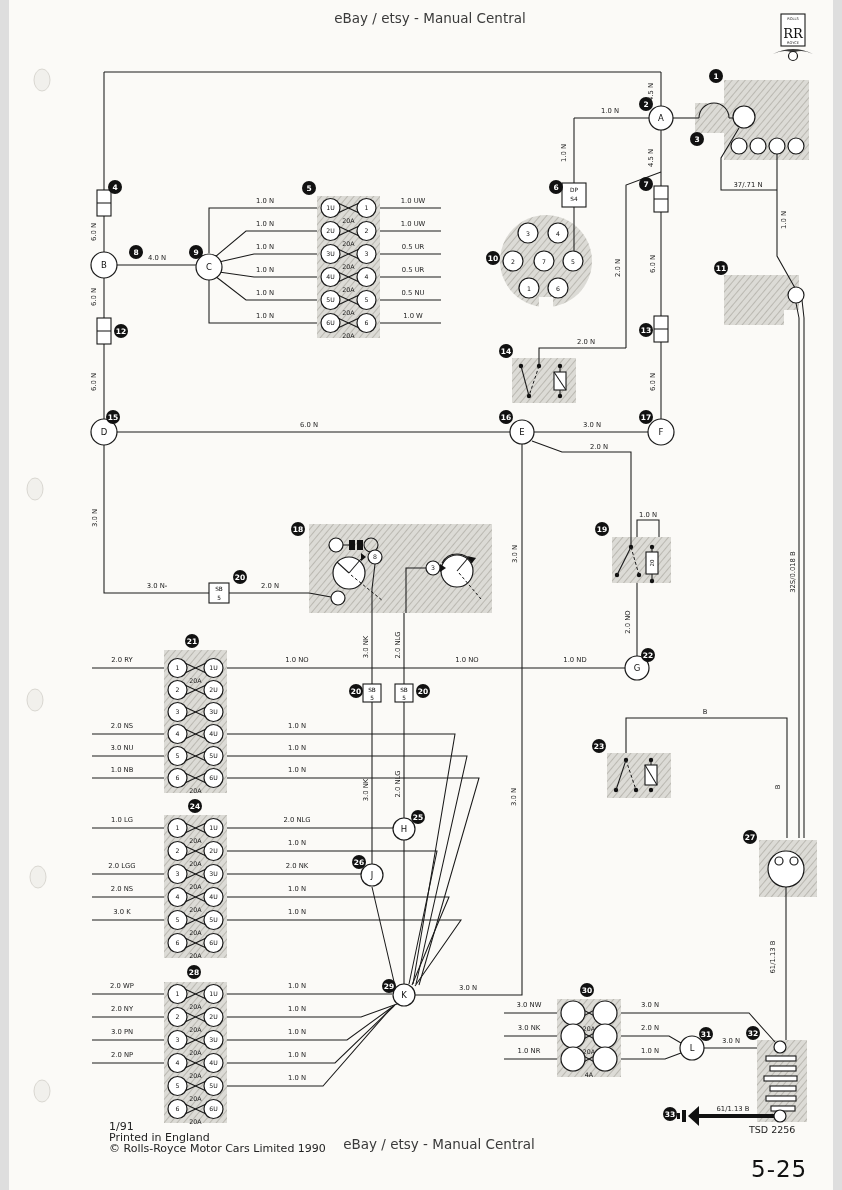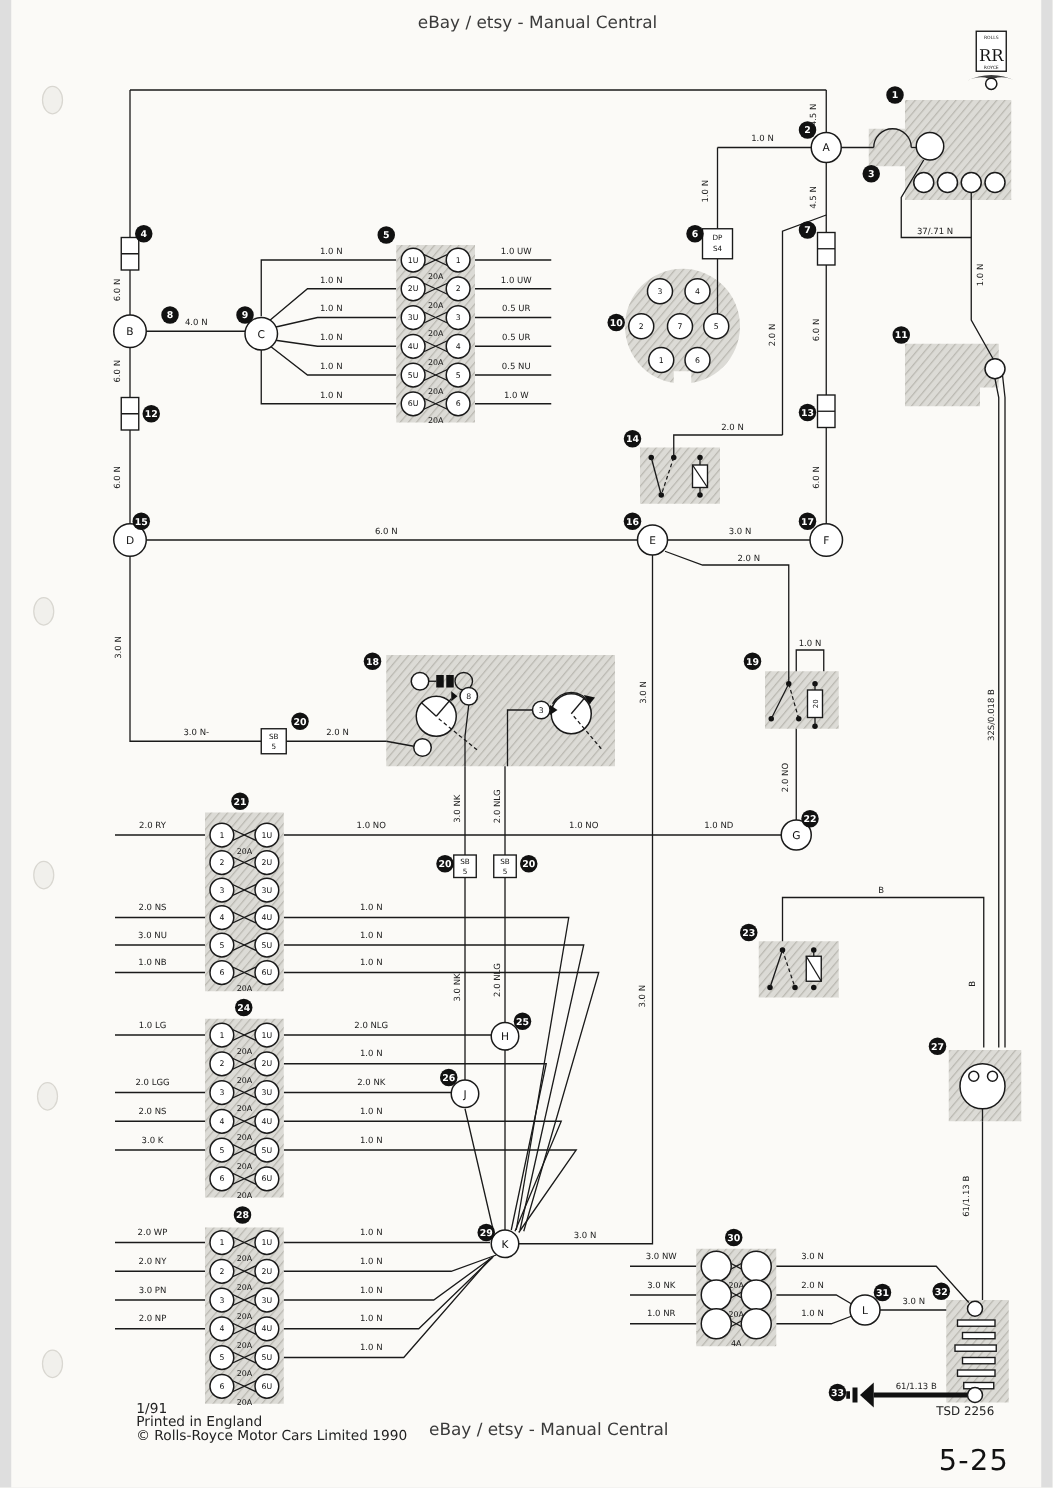--- a/index.html
+++ b/index.html
@@ -7,21 +7,21 @@
   #page{position:relative;width:824px;height:1190px;margin:0 auto;background:#fbfaf7;
         font-family:"DejaVu Sans",sans-serif;overflow:hidden;}
   #diagram{position:absolute;left:0;top:0;}
   .hdr-title{position:absolute;left:291px;top:10px;width:260px;text-align:center;
              font-size:13.5px;color:#3a3a3a;}
   .ftr-center{position:absolute;left:300px;top:1136px;width:260px;text-align:center;
              font-size:13.5px;color:#3a3a3a;}
   .ftr-small{position:absolute;left:100px;font-size:11px;color:#222;}
   .ftr-docref{position:absolute;left:740px;top:1124px;font-size:9.5px;color:#222;}
   .ftr-page{position:absolute;left:742px;top:1156px;font-size:23px;color:#111;letter-spacing:1px;}
-  .logo{position:absolute;left:762px;top:23px;}
+  .logo{position:absolute;left:762px;top:12px;}
   
   .w{stroke:#1a1a1a;stroke-width:1.05;fill:none;}
   .w4{stroke:#111;stroke-width:4;fill:none;}
   .wd{stroke:#1a1a1a;stroke-width:1;fill:none;stroke-dasharray:3,2.2;}
   .hz{fill:url(#hzp);stroke:none;}
   .node{fill:#fff;stroke:#1a1a1a;stroke-width:1.2;}
   .box{fill:#fff;stroke:#1a1a1a;stroke-width:1.1;}
   .co{fill:#111;}
   .dot{fill:#111;stroke:none;}
   .cot{font:bold 7.5px "DejaVu Sans",sans-serif;fill:#fff;}

